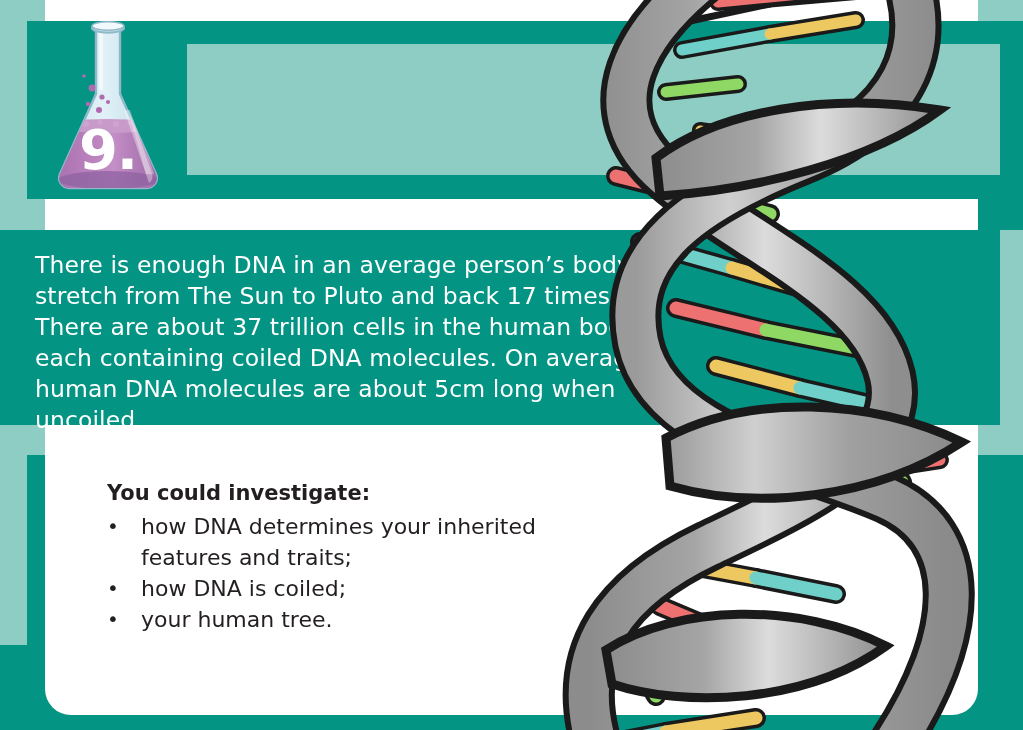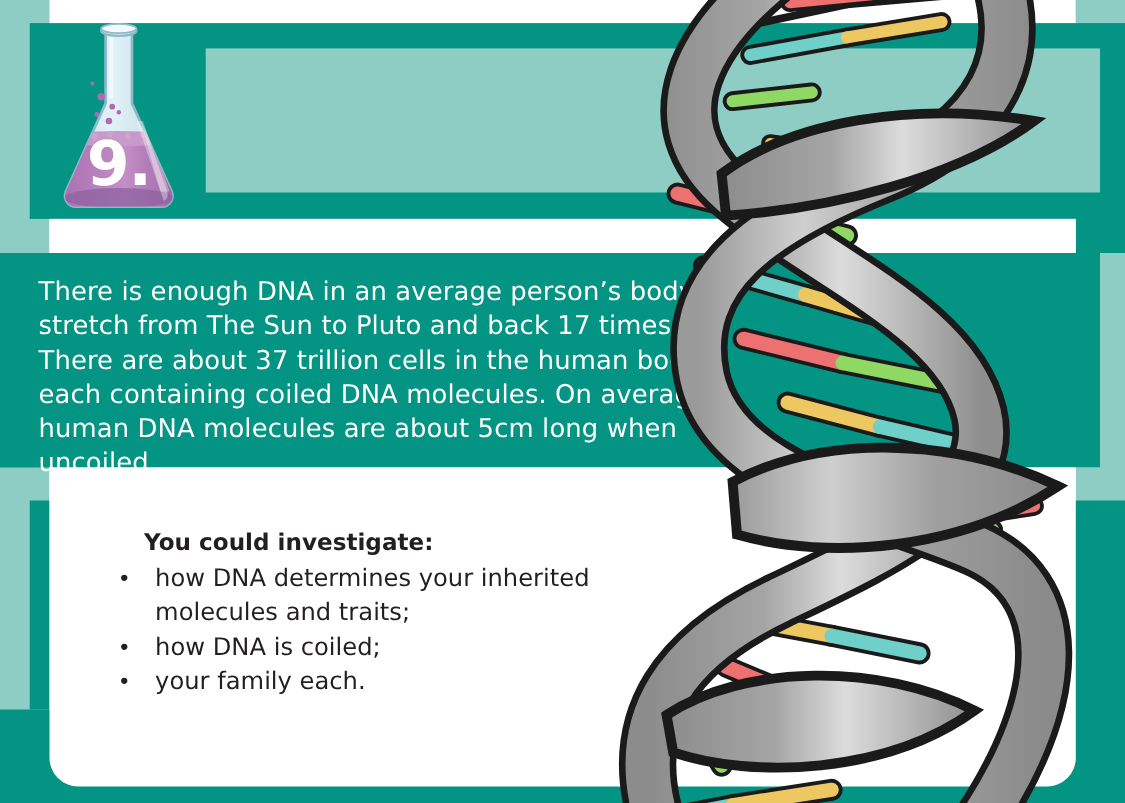--- a/index.html
+++ b/index.html
@@ -71,21 +71,21 @@
     font-family:"DejaVu Sans", sans-serif;
     font-size:23.5px;
     line-height:31px;
     letter-spacing:0.1px;
   }
 
   
   .inv-wrap{ position:absolute; left:107px; top:478px; width:520px; color:#231F20; }
   .inv-title{
     font-family:"DejaVu Sans", sans-serif;
-    font-weight:bold; font-size:21px; line-height:30px; margin-bottom:3px;margin-left:24px;
+    font-weight:bold; font-size:21px; line-height:30px; margin-bottom:3px;
   }
   .inv-list{ list-style:none; }
   .inv-list li{
     display:flex; align-items:flex-start;
     font-family:"DejaVu Sans", sans-serif;
     font-size:22px; line-height:31px;
   }
   .inv-bullet{ width:34px; flex:0 0 34px; text-align:left; font-size:20px; line-height:31px; }
   .inv-text{ flex:1 1 auto; }
 
@@ -172,29 +172,29 @@
     <div class="flask-number">9.</div>
   </div>
 
   <div class="statement-text">There is enough DNA in an average person’s body to stretch from The Sun to Pluto and back 17 times! There are about 37 trillion cells in the human body, each containing coiled DNA molecules. On average, human DNA molecules are about 5cm long when uncoiled.</div>
 
   <div class="inv-wrap">
     <div class="inv-title">You could investigate:</div>
     <ul class="inv-list">
       <li>
         <span class="inv-bullet">•</span>
-        <span class="inv-text">how DNA determines your inherited molecules and traits;</span>
+        <span class="inv-text">how DNA determines your inherited features and traits;</span>
       </li>
       <li>
         <span class="inv-bullet">•</span>
         <span class="inv-text">how DNA is coiled;</span>
       </li>
       <li>
         <span class="inv-bullet">•</span>
-        <span class="inv-text">your family each.</span>
+        <span class="inv-text">your human tree.</span>
       </li>
     </ul>
   </div>
 
   <div class="dna">
     <svg viewBox="0 0 560 760" width="560" height="760" aria-hidden="true">
       <defs>
         <linearGradient id="ribbonA" x1="0" y1="0" x2="1" y2="0">
           <stop offset="0%" stop-color="#8C8C8C"></stop>
           <stop offset="35%" stop-color="#A5A5A5"></stop>

